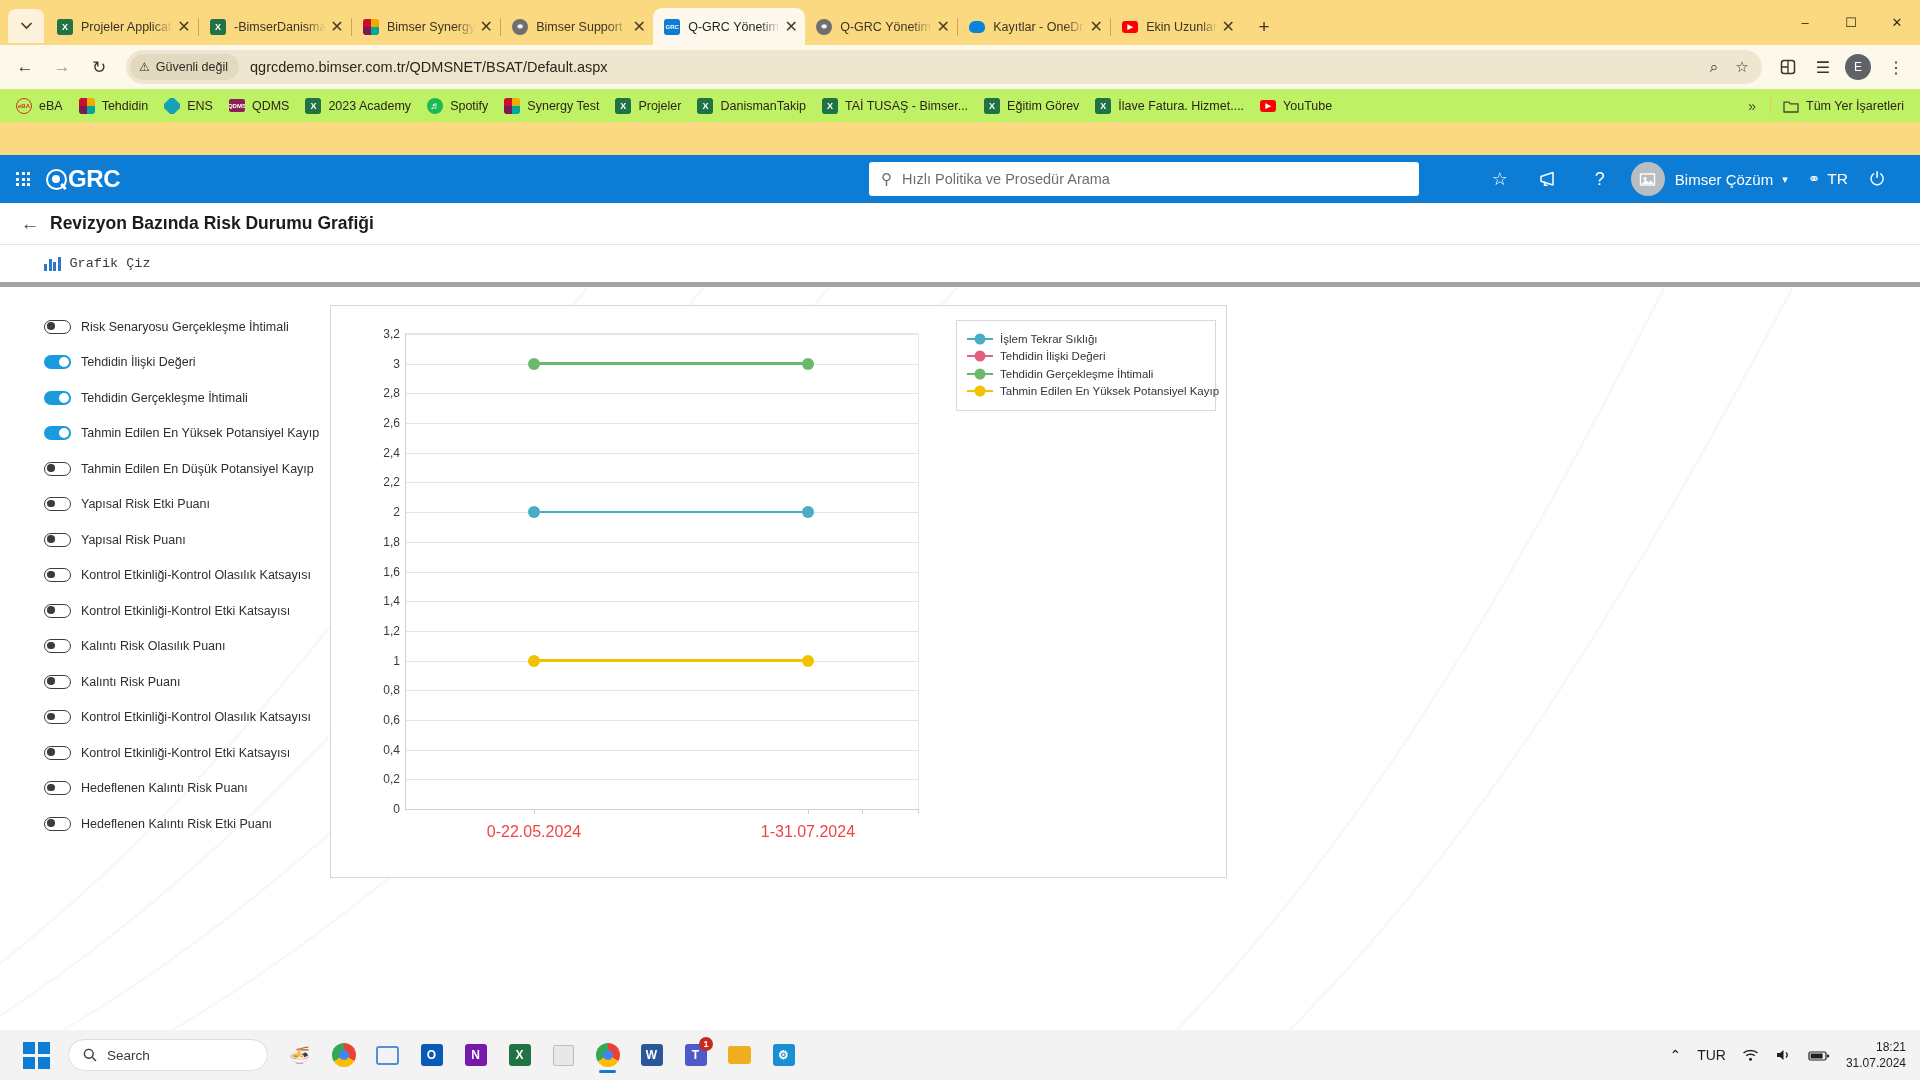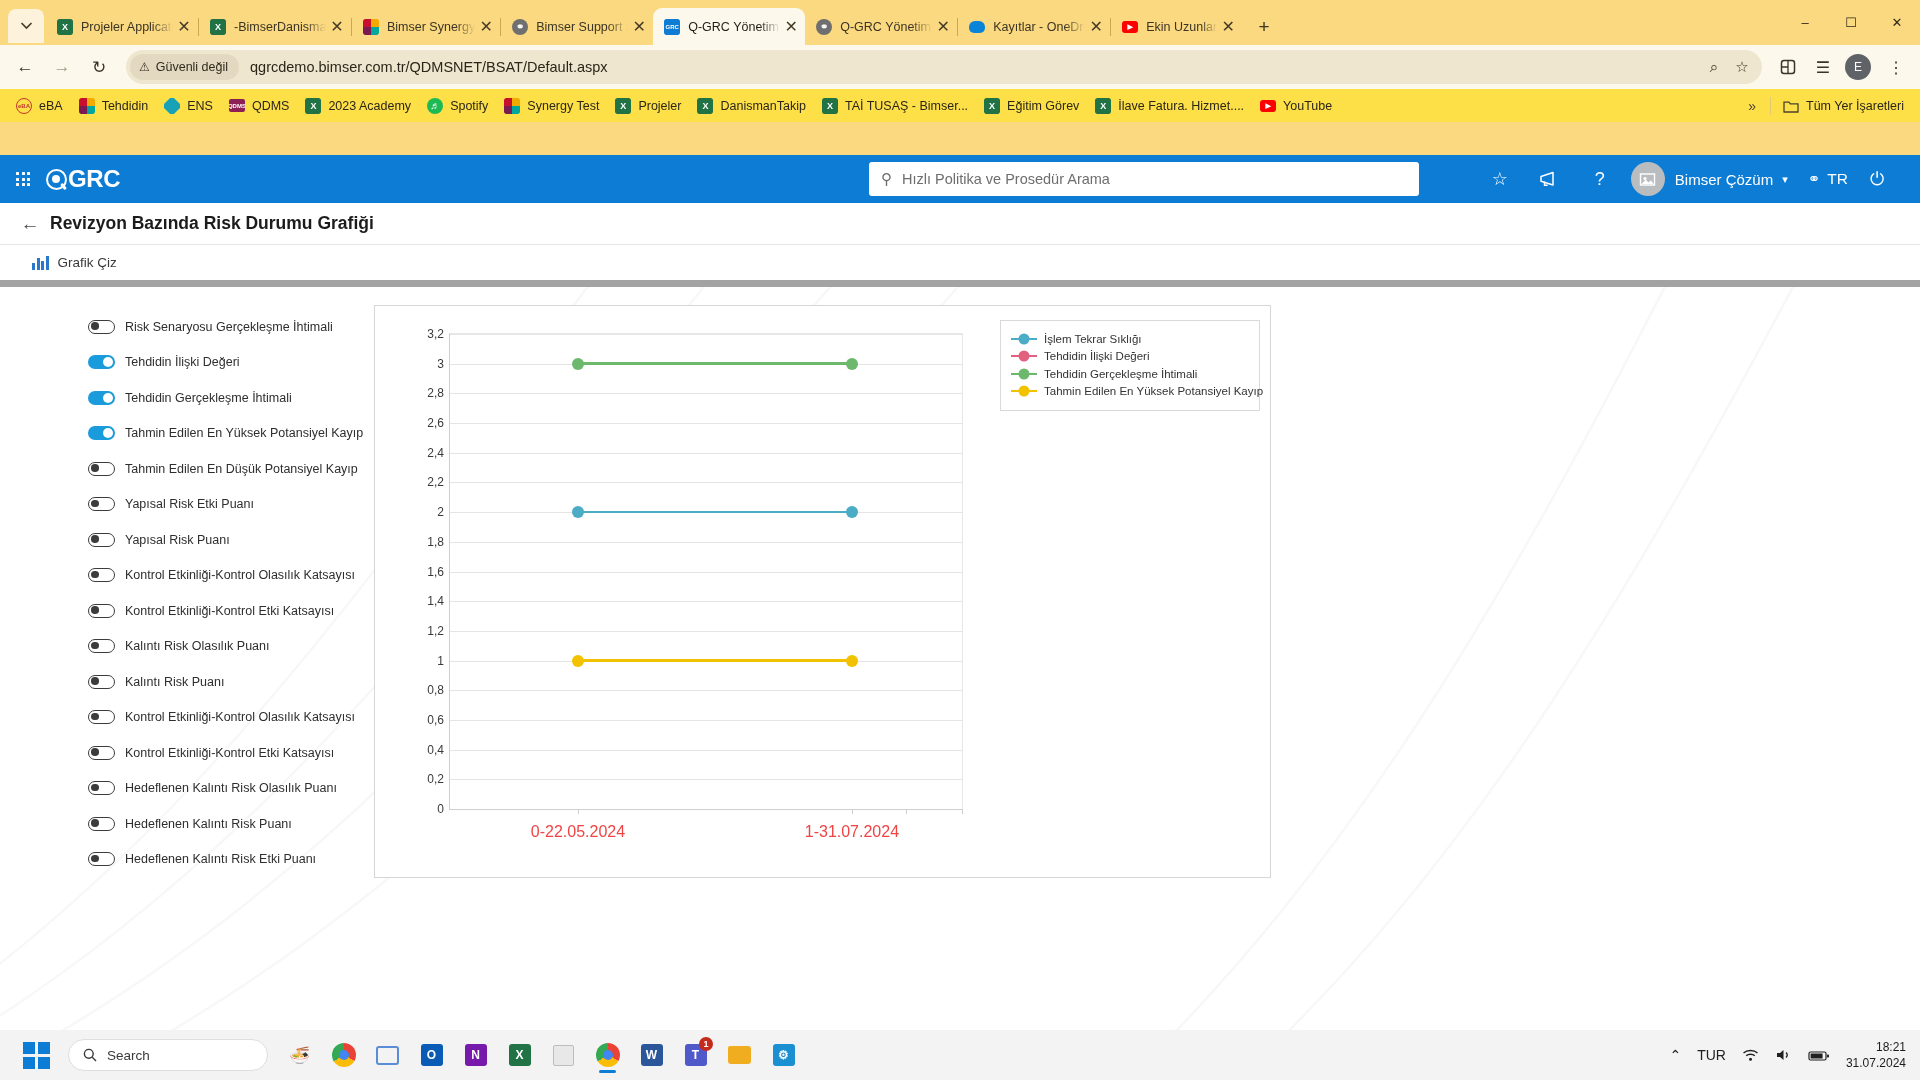--- a/index.html
+++ b/index.html
@@ -66,21 +66,21 @@
   .notsecure .warn { margin-right:6px; font-size:12px; }
   .url { font-size:14.5px; color:#2b2619; margin-left:11px; white-space:nowrap; }
   .omnibox .om-ico { width:28px; height:28px; display:flex; align-items:center;
     justify-content:center; color:#3b3424; font-size:15px; }
   .tb-ico { width:32px; height:32px; display:flex; align-items:center;
     justify-content:center; color:#3b3424; font-size:16px; margin-left:3px; }
   .avatar-btn { width:26px; height:26px; border-radius:50%; background:#5f6368; color:#fff;
     font-size:12px; display:flex; align-items:center; justify-content:center; margin:0 6px; }
 
   
-  .bookmarks { height:33px; background:#fde047; display:flex; align-items:center;
+  .bookmarks { height:33px; background:#bef264; display:flex; align-items:center;
     padding:0 8px; position:relative;text-align:right; }
   .bm { display:flex; align-items:center; height:26px; padding:0 8px; border-radius:4px;
     font-size:12.5px; color:#2b2619; white-space:nowrap; }
   .bm .bico { width:16px; height:16px; margin-right:7px; flex:0 0 16px; border-radius:2px;
     display:flex; align-items:center; justify-content:center; font-size:8px;
     color:#fff; font-weight:bold; overflow:hidden; position:relative; }
   .bm-right { margin-left:auto; display:flex; align-items:center; }
   .chev2 { padding:0 10px; color:#4a4130; font-size:14px; }
   .bm-divider { width:1px; height:18px; background:#e2c96f; margin:0 4px; }
 
@@ -116,32 +116,32 @@
   .lang .gicon { margin-right:7px; font-size:15px; }
 
   
   .titlerow { height:42px; display:flex; align-items:center; padding-left:16px;
     border-bottom:1px solid #e6e6e6; }
   .back-arrow { width:28px; font-size:19px; color:#4a4a4a; display:flex;
     align-items:center; justify-content:center; }
   .pg-title { font-size:17.5px; font-weight:bold; color:#1c1c1c; margin-left:6px; }
 
   
-  .actionbar { height:42px; display:flex; align-items:center; padding-left:32px;
-    border-bottom:7px solid #a3a3a3; }
+  .actionbar { height:42px; display:flex; align-items:center; padding-left:44px;
+    border-bottom:5px solid #a3a3a3;font-family:Liberation Mono, monospace; }
   .act { display:flex; align-items:center; font-size:13.5px; color:#3a3a3a; }
   .bar-ico { display:flex; align-items:flex-end; height:14px; margin-right:9px; gap:1.5px; }
   .bar-ico s { width:3px; background:#2b77c9; display:block; }
 
   
   .content { display:flex; height:783px; position:relative; }
   .wmark { position:absolute; inset:0; pointer-events:none; overflow:hidden; z-index:0; }
   .wmark svg { position:absolute; left:-60px; top:-30px; opacity:0.5; }
 
-  .sidebar { width:330px; padding:22px 0 0 44px; position:relative; z-index:1;margin-left:44px; }
+  .sidebar { width:330px; padding:22px 0 0 44px; position:relative; z-index:1; }
   .tgrow { display:flex; align-items:center; height:35.5px; }
   .tg { width:27px; height:14px; border-radius:7px; flex:0 0 27px; position:relative;
     margin-right:10px; }
   .tg.off { background:#fff; border:1.6px solid #3c3c3c; }
   .tg.off::after { content:""; position:absolute; width:7.5px; height:7.5px; border-radius:50%;
     background:#3c3c3c; left:2px; top:1.6px; }
   .tg.on { background:#1a9bdc; }
   .tg.on::after { content:""; position:absolute; width:10px; height:10px; border-radius:50%;
     background:#fff; right:2px; top:2px; }
   .tglabel { font-size:12.5px; color:#2e2e2e; white-space:nowrap; }
@@ -542,24 +542,20 @@
               <span class="tg off"></span>
               <span class="tglabel">Kalıntı Risk Puanı</span>
             </div>
             <div class="tgrow">
               <span class="tg off"></span>
               <span class="tglabel">Kontrol Etkinliği-Kontrol Olasılık Katsayısı</span>
             </div>
             <div class="tgrow">
               <span class="tg off"></span>
               <span class="tglabel">Kontrol Etkinliği-Kontrol Etki Katsayısı</span>
-            </div>
-            <div class="tgrow">
-              <span class="tg off"></span>
-              <span class="tglabel">Hedeflenen Kalıntı Risk Olasılık Puanı</span>
             </div>
             <div class="tgrow">
               <span class="tg off"></span>
               <span class="tglabel">Hedeflenen Kalıntı Risk Puanı</span>
             </div>
             <div class="tgrow">
               <span class="tg off"></span>
               <span class="tglabel">Hedeflenen Kalıntı Risk Etki Puanı</span>
             </div>
           </div>

